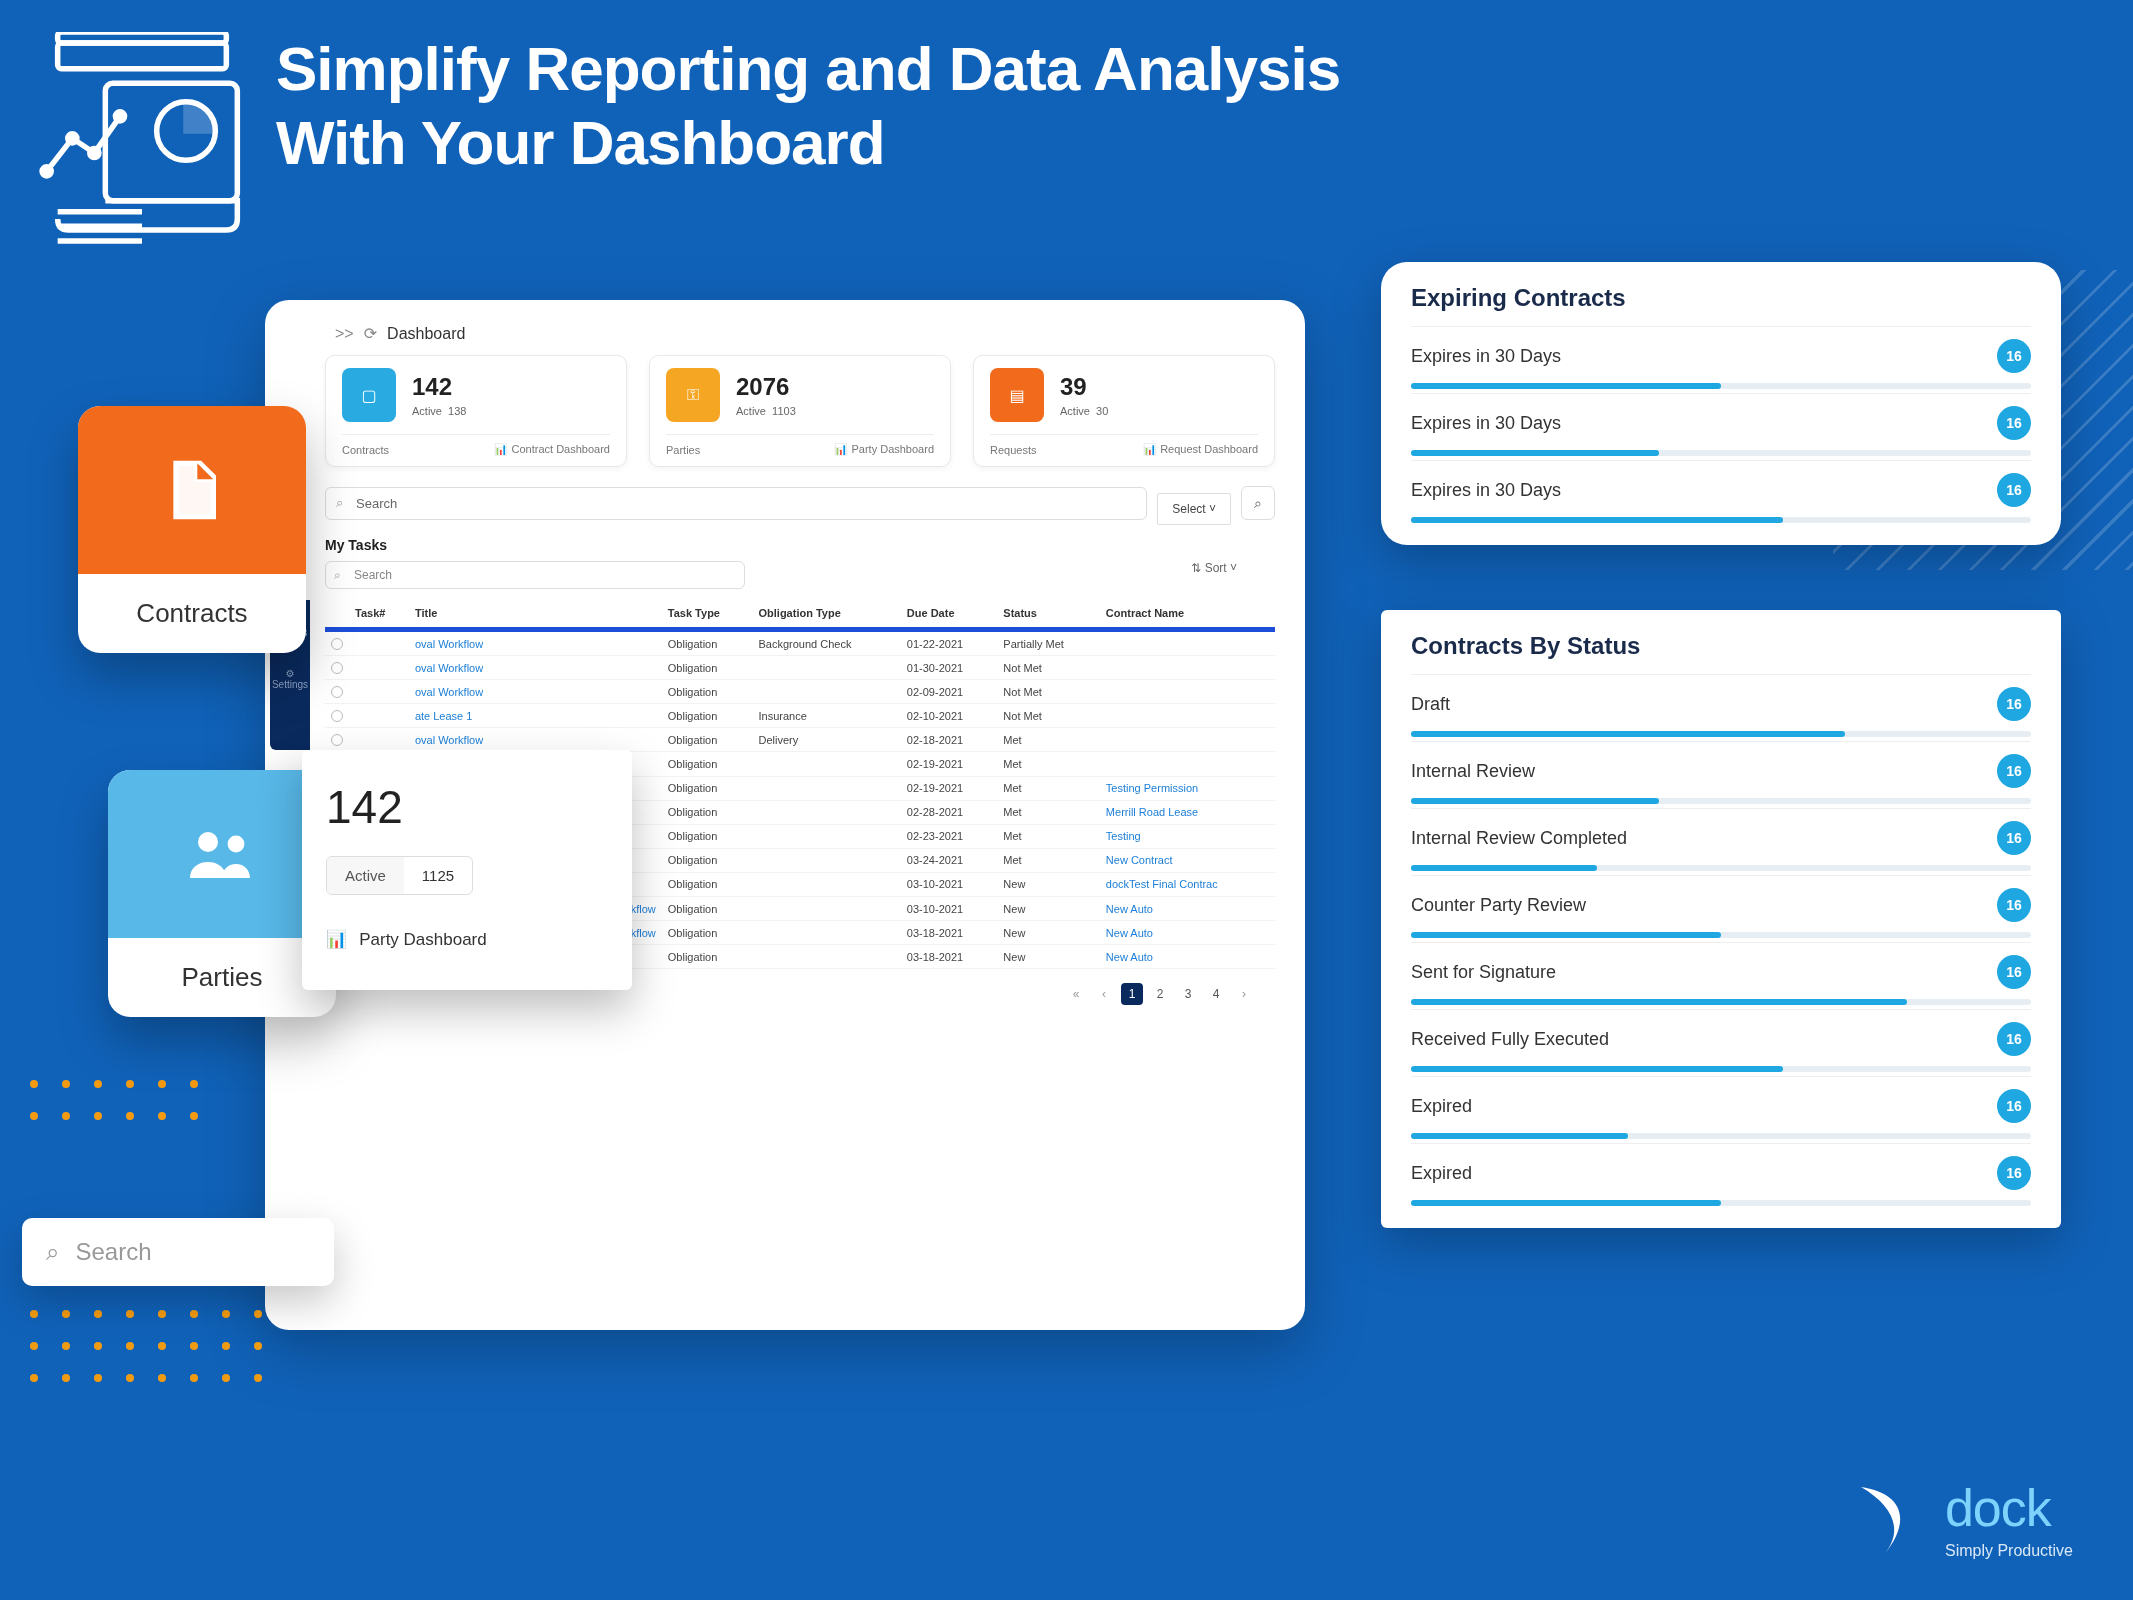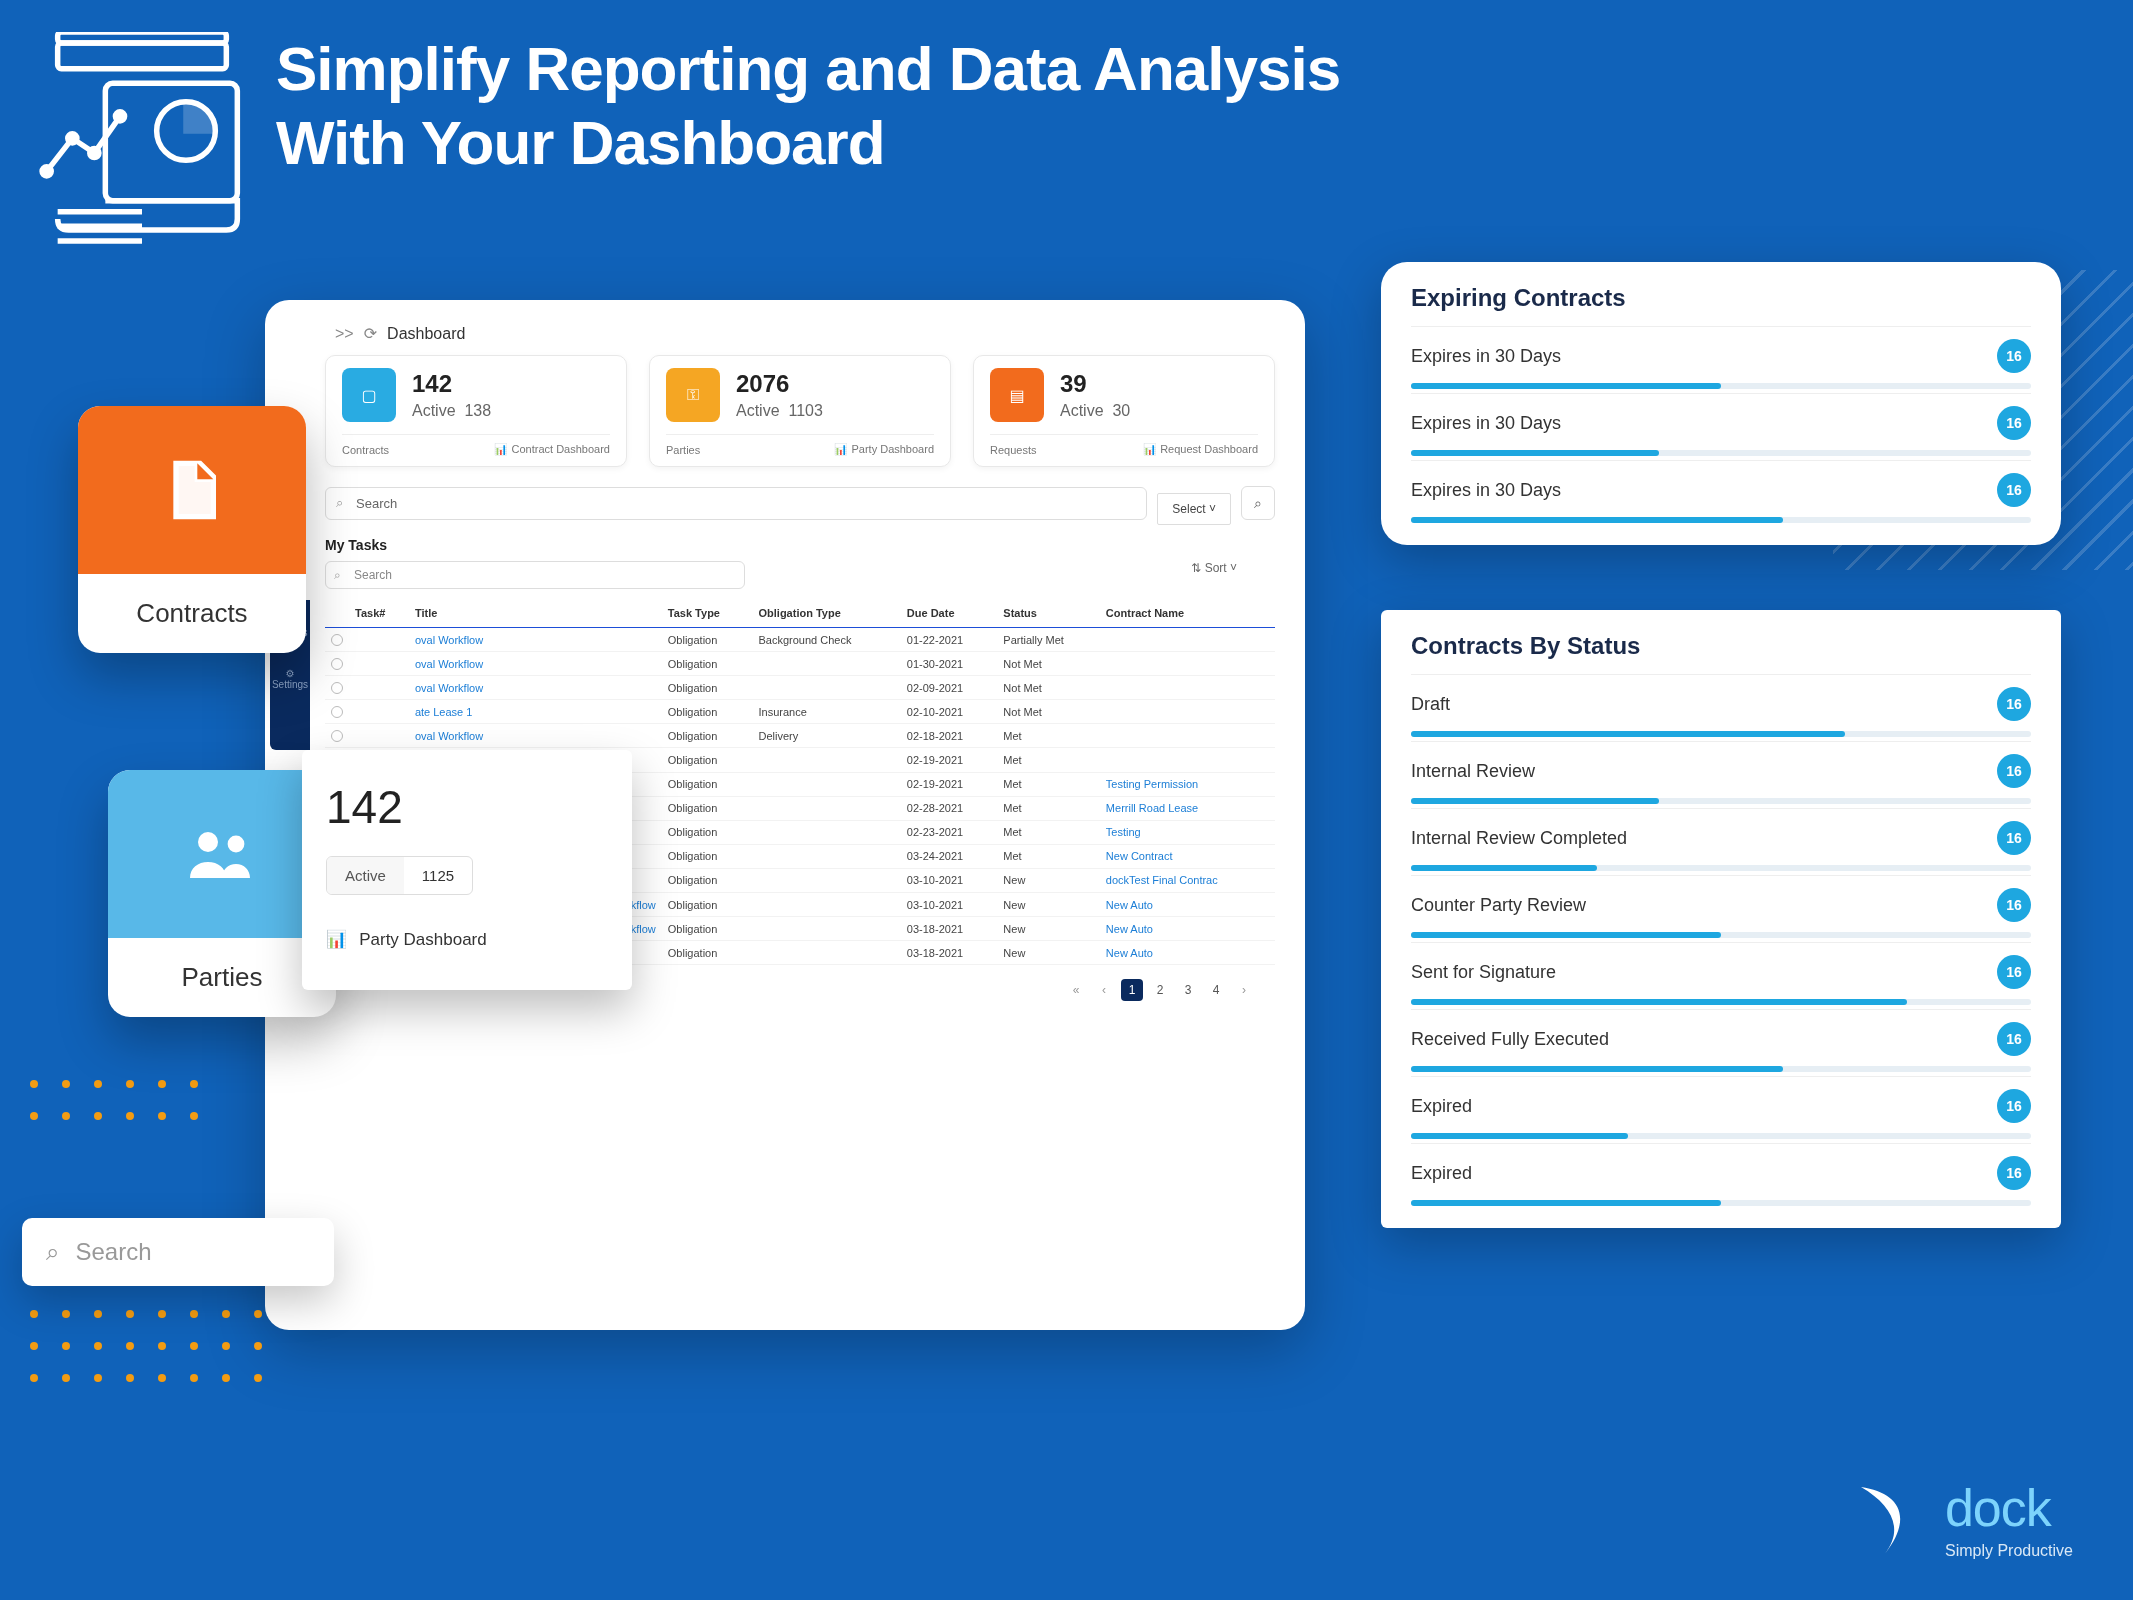--- a/index.html
+++ b/index.html
@@ -33,37 +33,37 @@
   .crumb .gg { color:#888; }
 
   .stat-row { display:flex; gap:22px; margin-left: 30px; margin-bottom: 14px; }
   .stat-card { flex:1; min-width: 240px; background:#fff; border:1px solid #e8e8e8; border-radius:10px; padding: 12px 16px 10px 16px; display:flex; flex-direction:column; gap:2px; box-shadow: 0 2px 6px rgba(0,0,0,.05);}
   .stat-top { display:flex; align-items:center; gap:16px; }
   .stat-icon { width:54px; height:54px; border-radius:8px; display:flex; align-items:center; justify-content:center; color:#fff; }
   .stat-icon.blue { background:#29abe2; }
   .stat-icon.orange { background:#f5a623; }
   .stat-icon.orange2 { background:#f26b1d; }
   .stat-num { font-size:24px; font-weight:600; color:#222; }
-  .stat-sub { font-size:16px; color:#666; margin-top:4px; }
+  .stat-sub { font-size:11px; color:#666; margin-top:4px; }
   .stat-foot { display:flex; align-items:center; justify-content:space-between; border-top:1px solid #eee; margin-top:10px; padding-top:8px; font-size:11px; color:#777; }
 
   .search-row { display:flex; gap:10px; margin: 6px 0 12px 30px; align-items:center; }
   .search-input { flex:1; border:1px solid #ddd; border-radius:6px; padding:8px 30px; font-size:13px; color:#666; position:relative; background:#fff; }
   .search-input::before { content:"⌕"; position:absolute; left:10px; top:50%; transform:translateY(-50%); color:#999; }
   .select-btn { border:1px solid #ddd; border-radius:2px; padding:8px 14px; font-size:12px; color:#444; background:#fff;margin-top:12px; }
   .icon-btn { border:1px solid #ddd; border-radius:6px; width:34px; height:34px; display:flex; align-items:center; justify-content:center; background:#fff; color:#666; font-size:14px;}
 
   .section-title { font-size:14px; font-weight:600; color:#222; margin: 4px 0 8px 30px; }
 
   .mini-search { margin-left:30px; width: 420px; border:1px solid #ddd; border-radius:6px; padding:6px 28px; font-size:12px; color:#888; position:relative; }
   .mini-search::before { content:"⌕"; position:absolute; left:8px; top:50%; transform:translateY(-50%); color:#aaa; }
   .sort-btn { position:absolute; right: 38px; margin-top:-28px; font-size:12px; color:#666; }
 
   .tbl { margin:10px 0 0 30px; width: calc(100% - 30px); border-collapse: collapse; font-size:11px; color:#444; }
-  .tbl th { text-align:left; font-weight:600; color:#333; padding: 8px 6px; border-bottom:1px solid #1d4ed8; white-space:nowrap; }
+  .tbl th { text-align:left; font-weight:600; color:#333; padding: 8px 6px; border-bottom:5px solid #1d4ed8; white-space:nowrap; }
   .tbl td { padding: 5px 6px; border-bottom:1px solid #f2f2f2; white-space:nowrap; overflow:hidden; text-overflow:ellipsis; }
   .tbl td.link { color:#1c7ed6; }
   .radio { width:12px; height:12px; border-radius:50%; border:1px solid #bbb; display:inline-block; vertical-align:middle; }
 
   .pager { display:flex; gap:6px; justify-content:flex-end; margin: 14px 20px 0 0; font-size:12px; }
   .page { width:22px; height:22px; display:flex; align-items:center; justify-content:center; border-radius:4px; color:#555; }
   .page.active { background:#0a2a5e; color:#fff; }
   .page.arrow { color:#999; }
 
   

